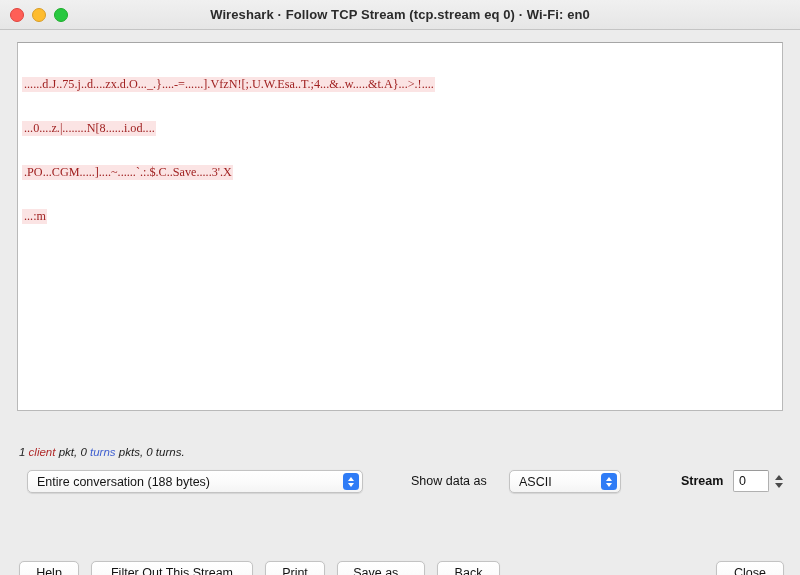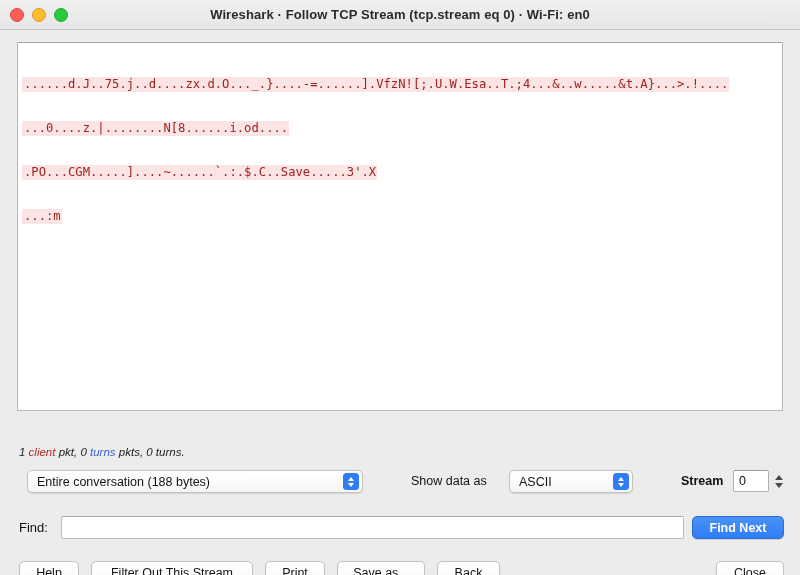--- a/index.html
+++ b/index.html
@@ -88,20 +88,21 @@
     font-family: "DejaVu Sans Mono", "Liberation Mono", monospace;
     font-size: 12.2px;
     line-height: 14.6px;
     color: #a02222;
     white-space: pre;
     margin: 0;
   }
   .stream-line {
     display: block;
     white-space: pre;
+    font-family: Liberation Serif, serif;
   }
   .stream-line > span {
     background: #fbe4e4;
     padding: 0 1px 1px 2px;
   }
 
   
   .status-line {
     position: absolute;
     left: 19px;
@@ -159,21 +160,21 @@
   }
   .chev-up, .chev-dn {
     width: 0; height: 0;
     border-left: 3.5px solid transparent;
     border-right: 3.5px solid transparent;
   }
   .chev-up { border-bottom: 4px solid #ffffff; }
   .chev-dn { border-top: 4px solid #ffffff; }
 
   #conversation-popup { left: 27px; top: 1px; width: 336px; }
-  #showdata-popup     { left: 509px; top: 1px; width: 124px; }
+  #showdata-popup     { left: 509px; top: 1px; width: 112px; }
 
   .field-label {
     position: absolute;
     font-size: 12.5px;
     color: #111111;
     white-space: nowrap;
   }
   #showdata-label { left: 411px; top: 5px; }
   #stream-label   { left: 681px; top: 5px; font-weight: bold; }
 
@@ -353,25 +354,20 @@
       <div class="field-label" id="stream-label">Stream</div>
 
       <div class="num-field">0</div>
 
       <div class="stepper">
         <span class="s-up"></span>
         <span class="s-dn"></span>
       </div>
     </div>
 
-    <div class="find-row">
-      <div class="field-label" id="find-label">Find:</div>
-      <input class="find-input" type="text" value="" placeholder="" style="">
-      <button class="btn-primary">Find Next</button>
-    </div>
 
     <div class="button-row">
       <button class="btn" id="help-button">Help</button>
       <button class="btn" id="filter-out-button">Filter Out This Stream</button>
       <button class="btn" id="print-button">Print</button>
       <button class="btn" id="save-as-button">Save as...</button>
       <button class="btn" id="back-button">Back</button>
       <button class="btn" id="close-button">Close</button>
     </div>
 

